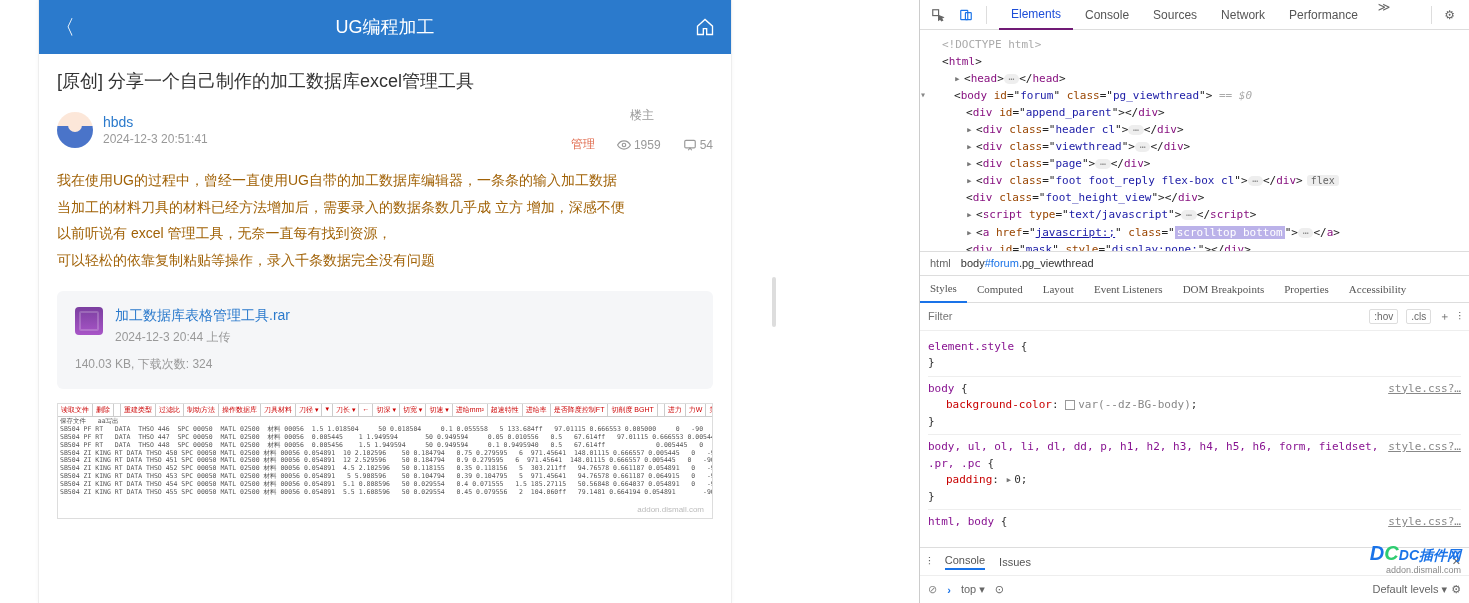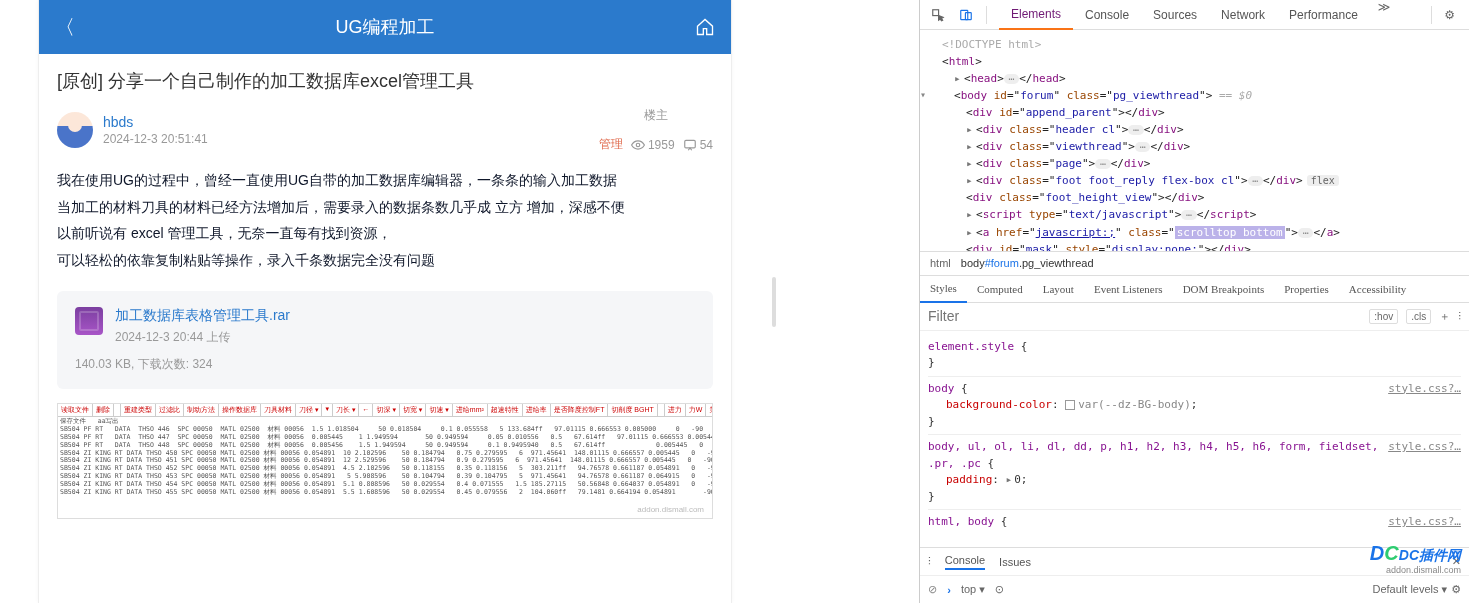--- a/index.html
+++ b/index.html
@@ -19,44 +19,44 @@
 .m-body { padding: 14px 18px; }
 .post-title { font-size: 18px; color: #333; margin-bottom: 12px; line-height: 1.5; }
 .post-meta { display: flex; align-items: center; gap: 10px; margin-bottom: 14px; }
 .avatar { width: 36px; height: 36px; border-radius: 50%; background: linear-gradient(#fce7d9 40%, #4a74c9 40%); position: relative; overflow: hidden; }
 .avatar::before { content:""; position:absolute; width:14px; height:14px; background:#fce7d9; border-radius:50%; top:6px; left:11px; }
 .meta-col { flex: 1; }
 .uname { color: #2b7acc; font-size: 14px; }
 .utime { color: #999; font-size: 12px; margin-top: 2px; }
 .meta-right { text-align: center; font-size: 12px; color: #999; }
 .meta-right .lz { color: #999; }
-.meta-right .row2 { display: flex; align-items: center; gap: 8px; margin-top: 12px; }
+.meta-right .row2 { display: flex; align-items: center; gap: 22px; margin-top: 12px; }
 .meta-right .mg { color: #e06b4e; }
 .meta-stat { display: flex; align-items: center; gap: 3px; color: #999; }
-.post-content { color: #0f172a; line-height: 1.9; font-size: 14px; margin-bottom: 18px; }
+.post-content { color: #a16207; line-height: 1.9; font-size: 14px; margin-bottom: 18px; }
 .attach-box { background: #f5f6f8; border-radius: 6px; padding: 16px 18px; margin-bottom: 14px; }
 .attach-row { display: flex; gap: 12px; align-items: flex-start; }
 .rar-icon { width: 28px; height: 28px; background: linear-gradient(#7b3fa0,#a855c7); border-radius: 4px; position: relative; flex-shrink: 0; }
 .rar-icon::after { content:""; position:absolute; inset:4px; border:2px solid #fff3; border-radius:2px; }
 .attach-name { color: #2b7acc; font-size: 14px; }
 .attach-sub { color: #999; font-size: 12px; margin-top: 4px; }
 .attach-info { color: #999; font-size: 12px; margin-top: 10px; }
 .excel-shot { margin-top: 6px; height: 116px; background: #fff; border: 1px solid #ddd; font-size: 7px; overflow: hidden; position: relative; }
 .excel-head { display: flex; background: #fff; border-bottom: 1px solid #ccc; }
 .excel-head div { border-right: 1px solid #ccc; padding: 1px 3px; color: #c00; font-size: 7px; white-space: nowrap; }
 .excel-rows { font-family: monospace; font-size: 6.5px; color: #555; line-height: 1.2; padding: 1px 2px; white-space: pre; }
 .watermark { position: absolute; right: 8px; bottom: 4px; font-size: 8px; color: #bbb; }
 
 
 .dt-toolbar { height: 30px; border-bottom: 1px solid #ddd; display: flex; align-items: center; padding: 0 6px; gap: 4px; font-size: 12px; }
 .dt-tbbtn { width: 24px; height: 24px; display: flex; align-items: center; justify-content: center; color: #666; border-radius: 2px; }
 .dt-tbbtn.active { color: #1a73e8; }
 .dt-tabs { display: flex; gap: 0; margin-left: 4px; flex: 1; }
 .dt-tab { padding: 0 12px; height: 30px; display: flex; align-items: center; color: #555; cursor: default; }
-.dt-tab.active { border-bottom: 2px solid #f97316; color: #701a75; }
+.dt-tab.active { border-bottom: 2px solid #701a75; color: #1d4ed8; }
 .dt-more { padding: 0 8px; color: #666; }
 .dt-gear { padding: 0 8px; color: #666; }
 
 .dt-elements { flex: 1; overflow: auto; padding: 6px 10px; font-family: Menlo, Consolas, monospace; font-size: 11px; line-height: 1.55; color: #222; }
 .dt-line { white-space: nowrap; }
 .tri { display: inline-block; width: 10px; color: #777; }
 .tri.right::before { content: "▸"; }
 .tag { color: #881280; }
 .attr-n { color: #994500; }
 .attr-v { color: #1a1aa6; }
@@ -72,21 +72,21 @@
 .crumbs { border-top: 1px solid #ddd; height: 24px; display: flex; align-items: center; padding: 0 10px; font-size: 11px; gap: 10px; }
 .crumbs .cr { color: #666; }
 .crumbs .cr.sel { color: #333; }
 .crumbs .cr .hl { color: #1a73e8; }
 
 .styles-tabs { border-top: 1px solid #ddd; border-bottom: 1px solid #ddd; height: 28px; display: flex; align-items: center; font-size: 11px; }
 .styles-tab { padding: 0 10px; height: 28px; display: flex; align-items: center; color: #555; font-family: Liberation Serif, serif; }
 .styles-tab.active { border-bottom: 2px solid #1a73e8; }
 
 .styles-filter { height: 28px; border-bottom: 1px solid #eee; display: flex; align-items: center; padding: 0 8px; gap: 8px; font-size: 11px; }
-.styles-filter input { flex: 1; border: none; outline: none; font-size: 14px; color: #999; }
+.styles-filter input { flex: 1; border: none; outline: none; font-size: 11px; color: #999; }
 .filter-chip { color: #666; border: 1px solid #ddd; padding: 1px 4px; border-radius: 2px; font-size: 10px; }
 
 .styles-body { flex: 1; overflow: auto; font-family: Menlo, Consolas, monospace; font-size: 11px; padding: 4px 8px; line-height: 1.5; }
 .rule { border-bottom: 1px solid #eee; padding: 4px 0; }
 .rule-head { display: flex; justify-content: space-between; }
 .rule-sel { color: #881391; }
 .rule-src { color: #888; text-decoration: underline; }
 .prop { padding-left: 18px; }
 .prop-n { color: #c80000; }
 .varv { color: #888; }

